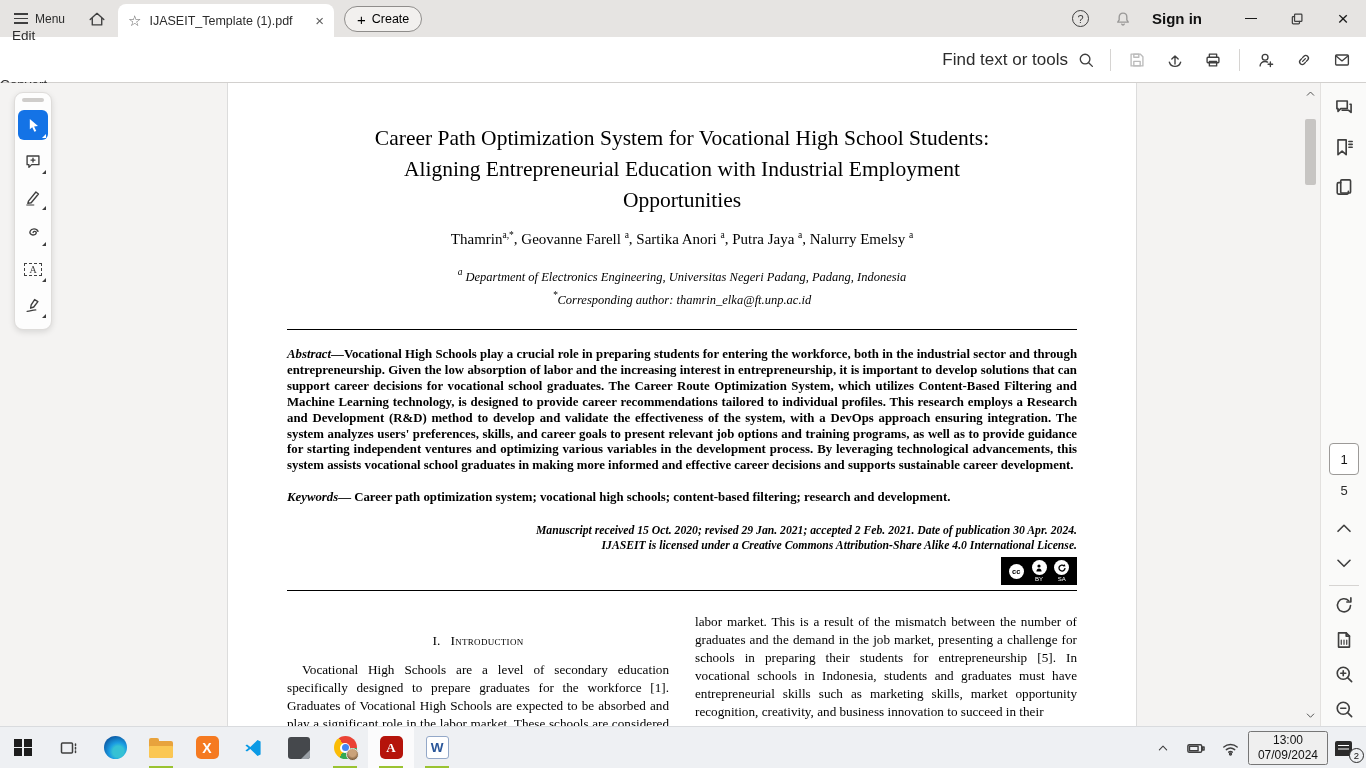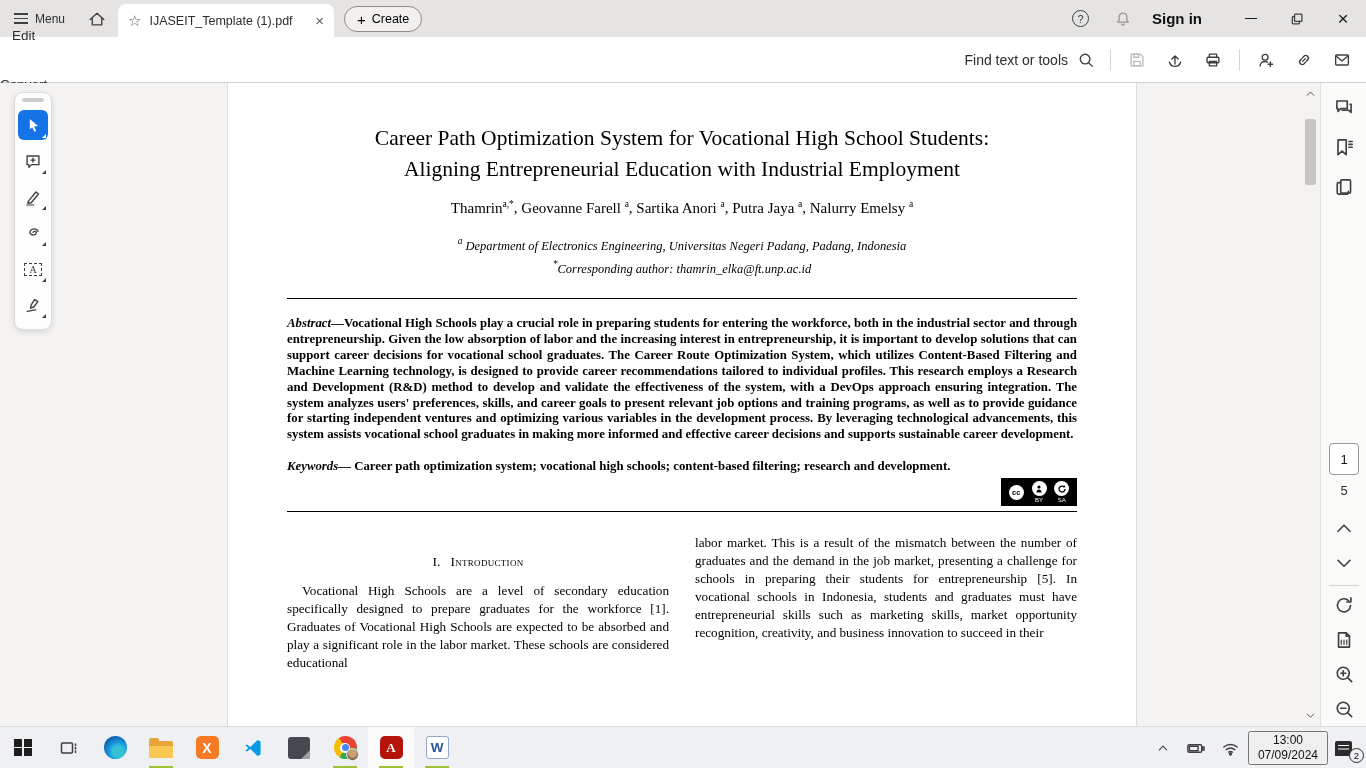--- a/index.html
+++ b/index.html
@@ -25,21 +25,21 @@
   .tb-iconbtn { background:none; border:none; margin:0 12px; cursor:pointer; }
   .signin { font-size:15px; font-weight:bold; color:#111; margin:0 26px 0 7px; background:none; border:none; cursor:pointer; }
   .winbtn { width:46px; height:37px; background:none; border:none; display:flex; align-items:center; justify-content:center; font-size:16px; color:#1a1a1a; cursor:pointer; }
   .minline { width:12px; height:1.6px; background:#1a1a1a; }
 
   
   .toolbar { position:absolute; left:0; top:37px; width:1366px; height:46px; background:#fff; border-bottom:1px solid #d2d0ce; display:flex; align-items:center; }
   .tool-tabs { display:flex; gap:34px; margin-left:0;flex-direction:column; }
   .tool-tab { background:none; border:none; font-size:13.5px; color:#2c2c2c; cursor:pointer; }
   .tools-right { position:absolute; right:12px; display:flex; align-items:center; gap:14px; }
-  .find-btn { display:flex; align-items:center; gap:8px; background:none; border:none; font-size:14px; color:#2c2c2c; cursor:pointer; }
+  .find-btn { display:flex; align-items:center; gap:8px; background:none; border:none; font-size:17px; color:#2c2c2c; cursor:pointer; }
   .vdiv { width:1px; height:22px; background:#d6d4d2; }
   .tool-ic { background:none; border:none; cursor:pointer; padding:2px; }
 
   
   .main { position:absolute; left:0; top:83px; width:1366px; height:643px; background:#f4f3f2; }
   .page { position:absolute; left:227px; top:0; width:910px; height:643px; background:#fff; border-left:1px solid #dcdcdc; border-right:1px solid #dcdcdc; overflow:hidden; }
   .page-content { padding:0 59px; font-family:"Liberation Serif", serif; color:#000; }
 
   .doc-title { margin-top:40px; text-align:center; font-size:21.5px; line-height:31px; }
   .doc-authors { margin-top:14px; text-align:center; font-size:15px; }
@@ -264,29 +264,34 @@
           <path d="M4.5 18 c3.8 0 5.2-1.6 9.5-1.6"></path>
         </svg>
     </button>
   </div>
 
   <div class="page">
     <div class="page-content">
       <div class="doc-title">
         <div>Career Path Optimization System for Vocational High School Students:</div>
         <div>Aligning Entrepreneurial Education with Industrial Employment</div>
+        <div>Opportunities</div>
       </div>
       <div class="doc-authors">
         <span>Thamrin</span><sup>a,*</sup><span>, </span><span>Geovanne Farell</span> <sup>a</sup><span>, </span><span>Sartika Anori</span> <sup>a</sup><span>, </span><span>Putra Jaya</span> <sup>a</sup><span>,  </span> <span>Nalurry Emelsy</span> <sup>a</sup>
       </div>
       <div class="affil"><sup>a</sup><span> Department of Electronics Engineering, Universitas Negeri Padang, Padang, Indonesia</span></div>
       <div class="corr"><sup>*</sup><span>Corresponding author: thamrin_elka@ft.unp.ac.id</span></div>
       <div class="rule1"></div>
       <div class="abstract"><span class="lbl">Abstract</span><span>—Vocational High Schools play a crucial role in preparing students for entering the workforce, both in the industrial sector and through entrepreneurship. Given the low absorption of labor and the increasing interest in entrepreneurship, it is important to develop solutions that can support career decisions for vocational school graduates. The Career Route Optimization System, which utilizes Content-Based Filtering and Machine Learning technology, is designed to provide career recommendations tailored to individual profiles. This research employs a Research and Development (R&amp;D) method to develop and validate the effectiveness of the system, with a DevOps approach ensuring integration. The system analyzes users' preferences, skills, and career goals to present relevant job options and training programs, as well as to provide guidance for starting independent ventures and optimizing various variables in the development process. By leveraging technological advancements, this system assists vocational school graduates in making more informed and effective career decisions and supports sustainable career development.</span></div>
       <div class="keywords"><span class="lbl">Keywords</span><span>— Career path optimization system; vocational high schools; content-based filtering; research and development.</span></div>
+      <div class="manuscript">
+        <div>Manuscript received 15 Oct. 2020; revised 29 Jan. 2021; accepted 2 Feb. 2021. Date of publication 30 Apr. 2024.</div>
+        <div>IJASEIT is licensed under a Creative Commons Attribution-Share Alike 4.0 International License.</div>
+      </div>
       <div class="cc-badge">
         <span class="cc-circle">cc</span>
         <span class="cc-col">
           <span class="cc-circle">
             <svg width="10" height="10" viewBox="0 0 10 10">
                 <circle cx="5" cy="3" r="1.6" fill="#000"></circle>
                 <path d="M2.4 8.5 c0-2 1.2-3 2.6-3 s2.6 1 2.6 3 Z" fill="#000"></path>
               </svg>
           </span>
           <span class="cc-sub">BY</span>

